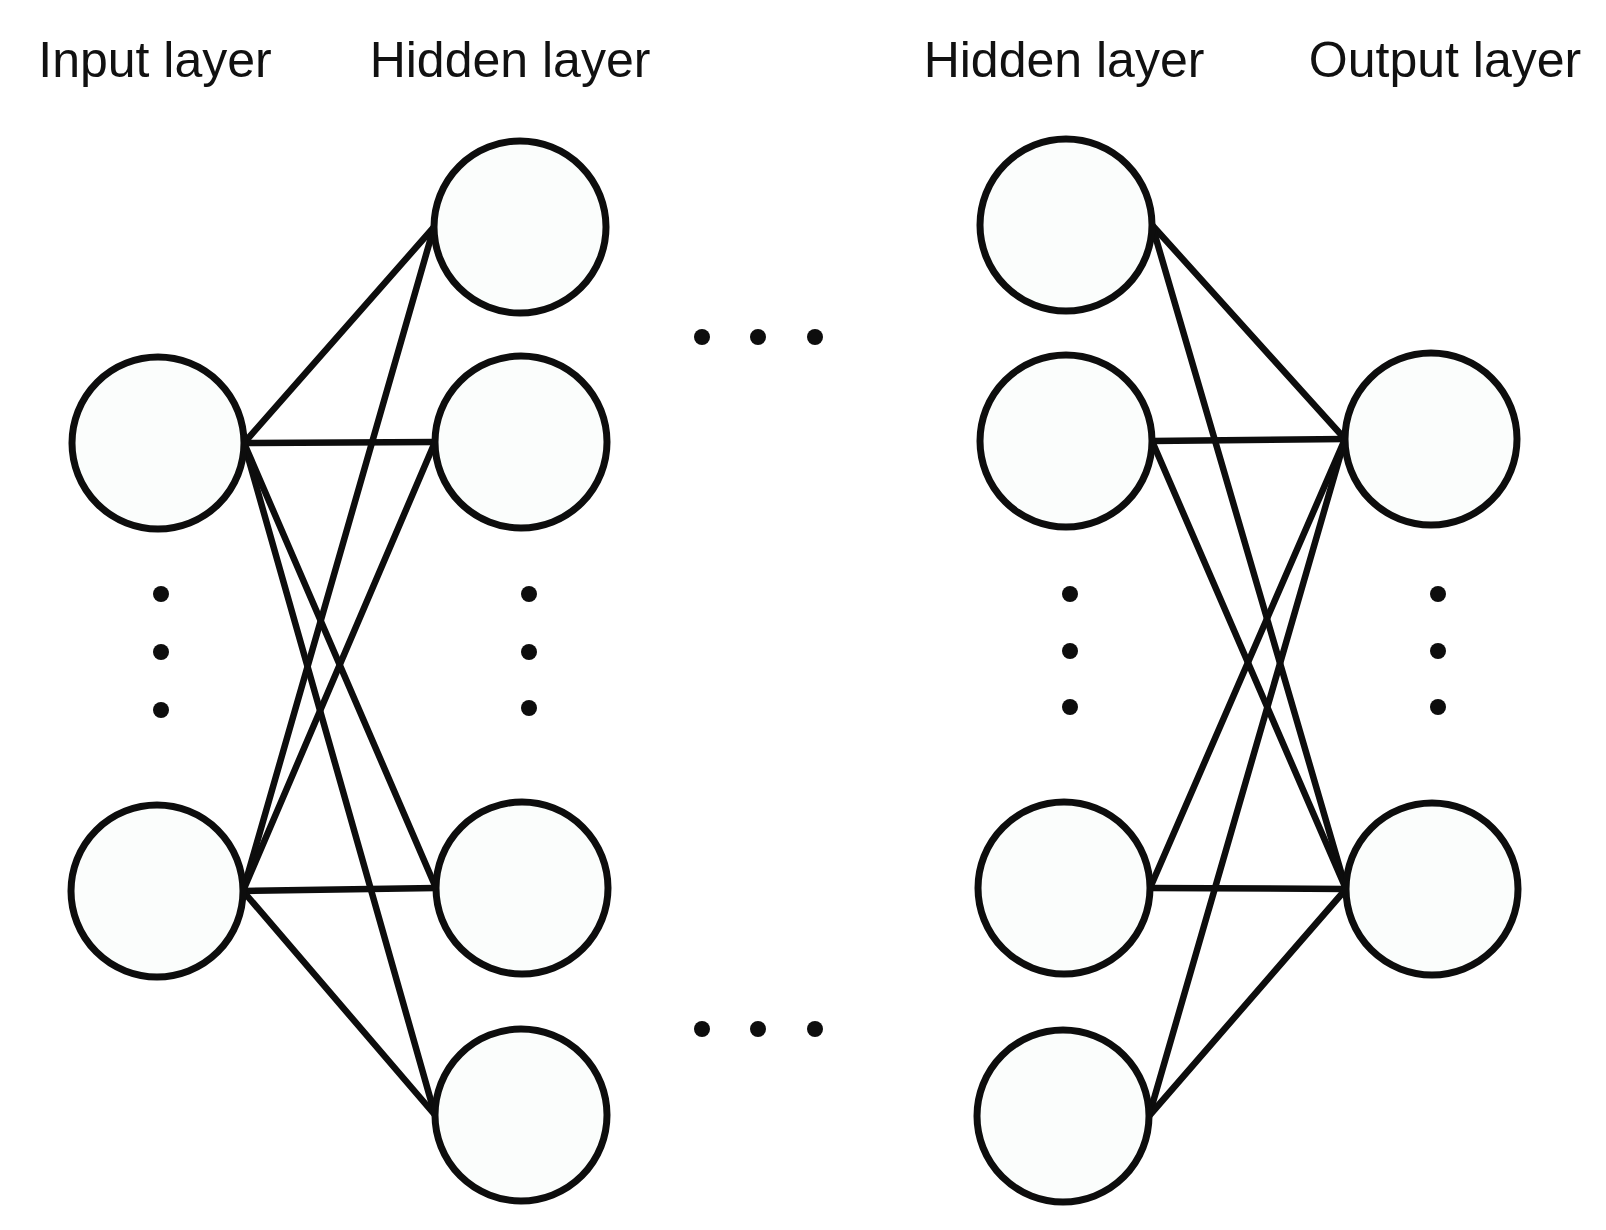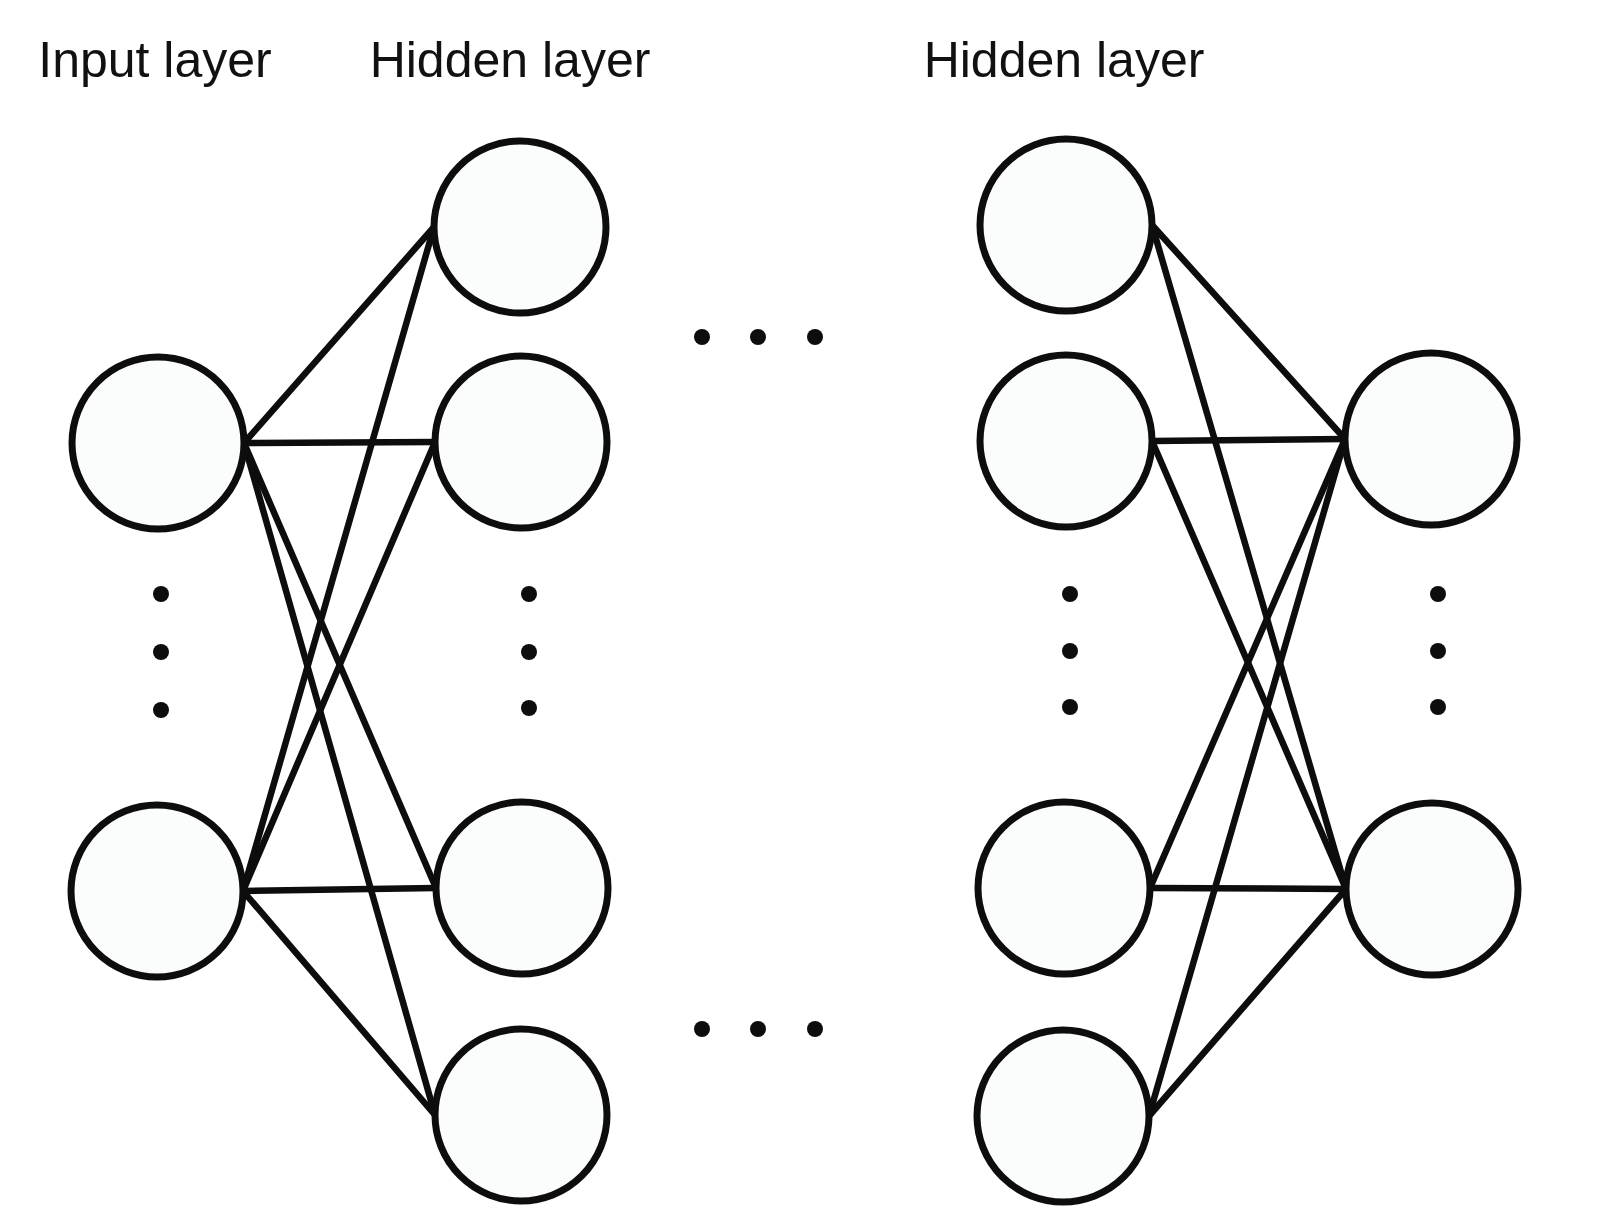--- a/index.html
+++ b/index.html
@@ -82,13 +82,14 @@
       <circle cx="758" cy="337" r="8" fill="#0d0d0d"></circle>
       <circle cx="815" cy="337" r="8" fill="#0d0d0d"></circle>
       <circle cx="702" cy="1029" r="8" fill="#0d0d0d"></circle>
       <circle cx="758" cy="1029" r="8" fill="#0d0d0d"></circle>
       <circle cx="815" cy="1029" r="8" fill="#0d0d0d"></circle>
     </svg>
 
   <div class="layer-label" style="left: 155px; color: rgb(17, 17, 17);">Input layer</div>
   <div class="layer-label" style="left: 510px; color: rgb(17, 17, 17);">Hidden layer</div>
   <div class="layer-label" style="left: 1064px; color: rgb(17, 17, 17);">Hidden layer</div>
+  <div class="layer-label" style="left: 1445px; color: rgb(17, 17, 17);">Output layer</div>
 </div>
 
 </body></html>

